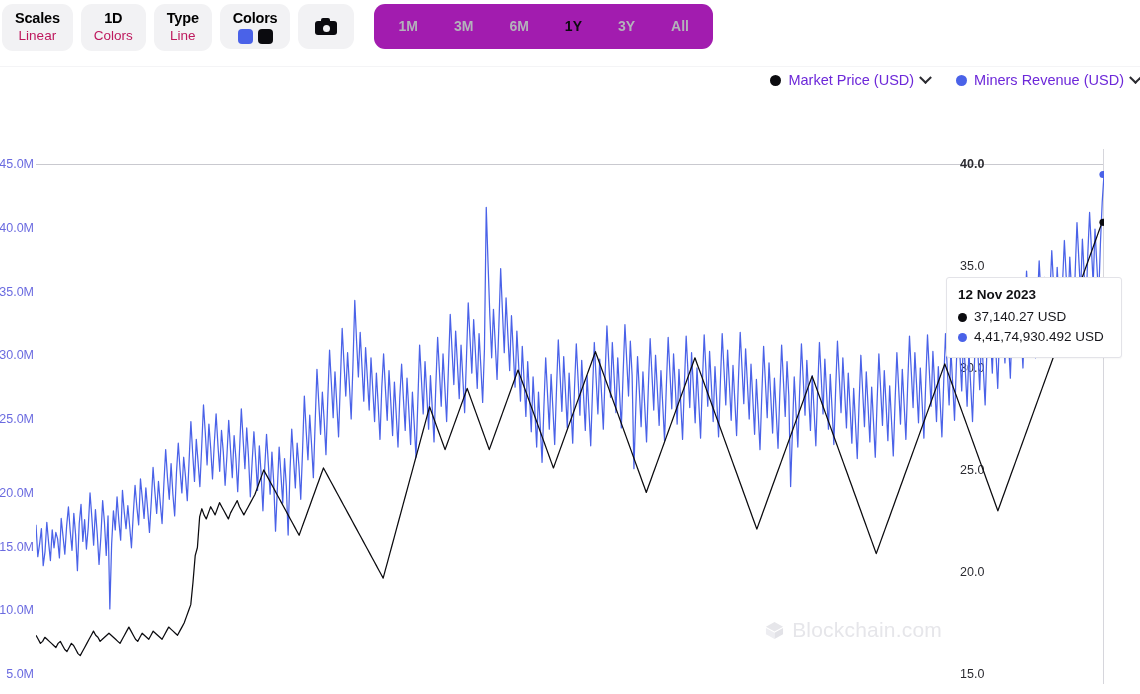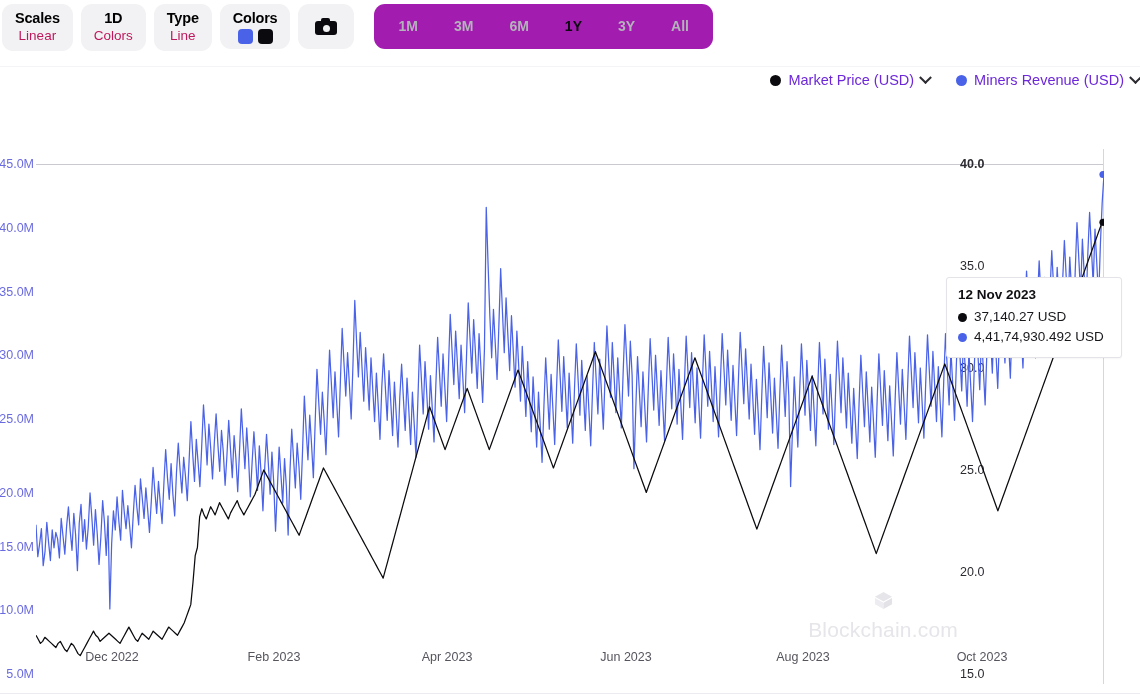--- a/index.html
+++ b/index.html
@@ -66,25 +66,24 @@
   .tick.left  { color:#6b6be0; right:2px; text-align:right; }
   .tick.right { color:#2b2b31; left:4px; }
 
   .plot { position:absolute; left:36px; top:0; width:1068px; height:535px; }
   .plot svg { display:block; }
 
   .gridline { position:absolute; left:36px; top:15px; width:1068px; height:1px; background:#c9c9cf; }
   .axis-right-line { position:absolute; left:1103px; top:0px; width:1px; height:535px; background:#d6d6dc; }
 
   .watermark {
-    position:absolute; right:38px; bottom:42px;
+    position:absolute; right:54px; bottom:42px;
     display:flex; align-items:center; gap:8px;
     color:#e6e6ea; font-size:21px; letter-spacing:.2px; font-weight:400;
     user-select:none;
-    flex-direction:column;
   }
   .wm-cube { width:19px; height:19px; position:relative; }
 
   
   .tooltip {
     position:absolute; left:946px; top:128px; width:176px;
     background:#fff; border:1px solid #e3e3e8; border-radius:3px;
     padding:9px 11px 10px 11px; box-shadow:0 1px 2px rgba(0,0,0,.04);
   }
   .tt-date { font-size:13.5px; font-weight:bold; color:#101014; margin-bottom:5px; }
@@ -204,21 +203,13 @@
         <span class="tt-dot" id="ttd0" style="background: rgb(11, 11, 15);"></span>
         <span>37,140.27 USD</span>
       </div>
       <div class="tt-row">
         <span class="tt-dot" id="ttd1" style="background: rgb(74, 98, 232);"></span>
         <span>4,41,74,930.492 USD</span>
       </div>
     </div>
   </div>
 
-  <div class="x-axis" id="xaxis">
-      <div class="x-tick" style="left: 112px;">Dec 2022</div>
-      <div class="x-tick" style="left: 274px;">Feb 2023</div>
-      <div class="x-tick" style="left: 447px;">Apr 2023</div>
-      <div class="x-tick" style="left: 626px;">Jun 2023</div>
-      <div class="x-tick" style="left: 803px;">Aug 2023</div>
-      <div class="x-tick" style="left: 982px;">Oct 2023</div>
-    </div>
 </div>
 
 </body></html>

